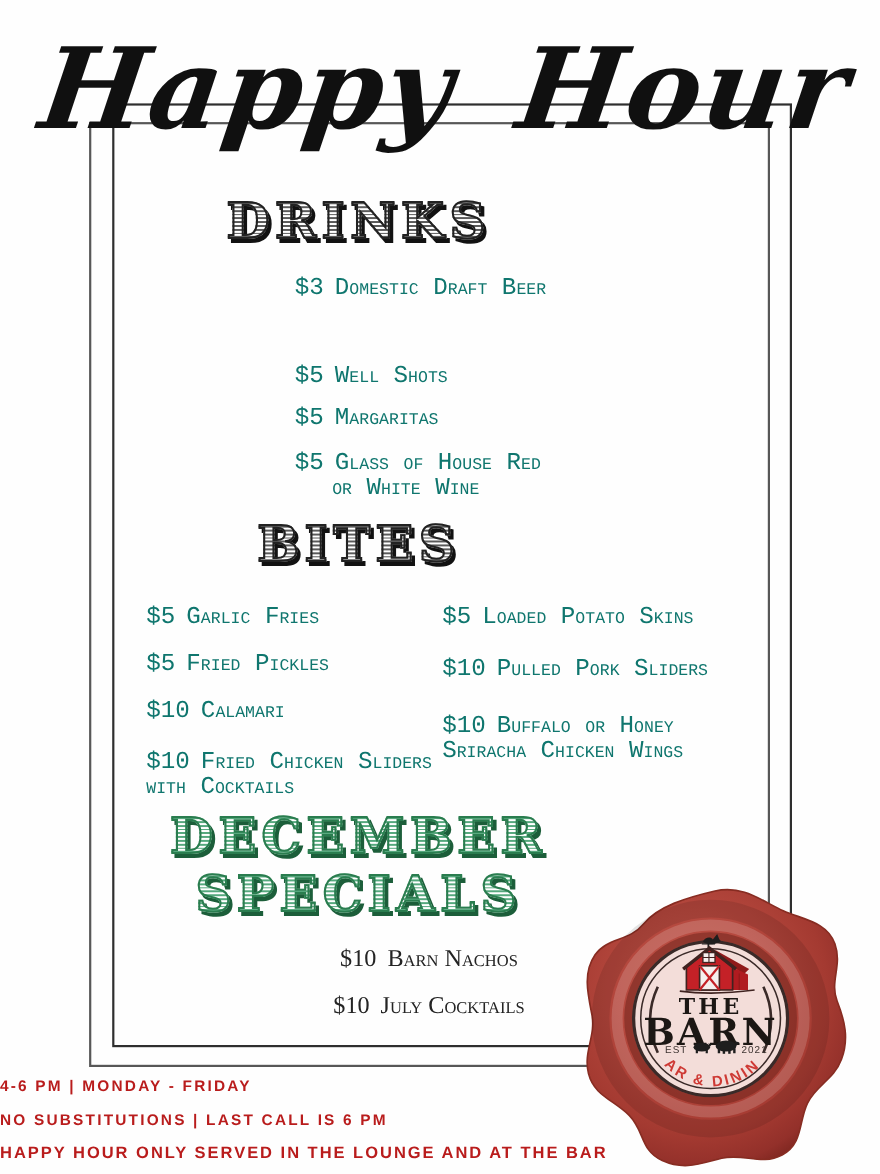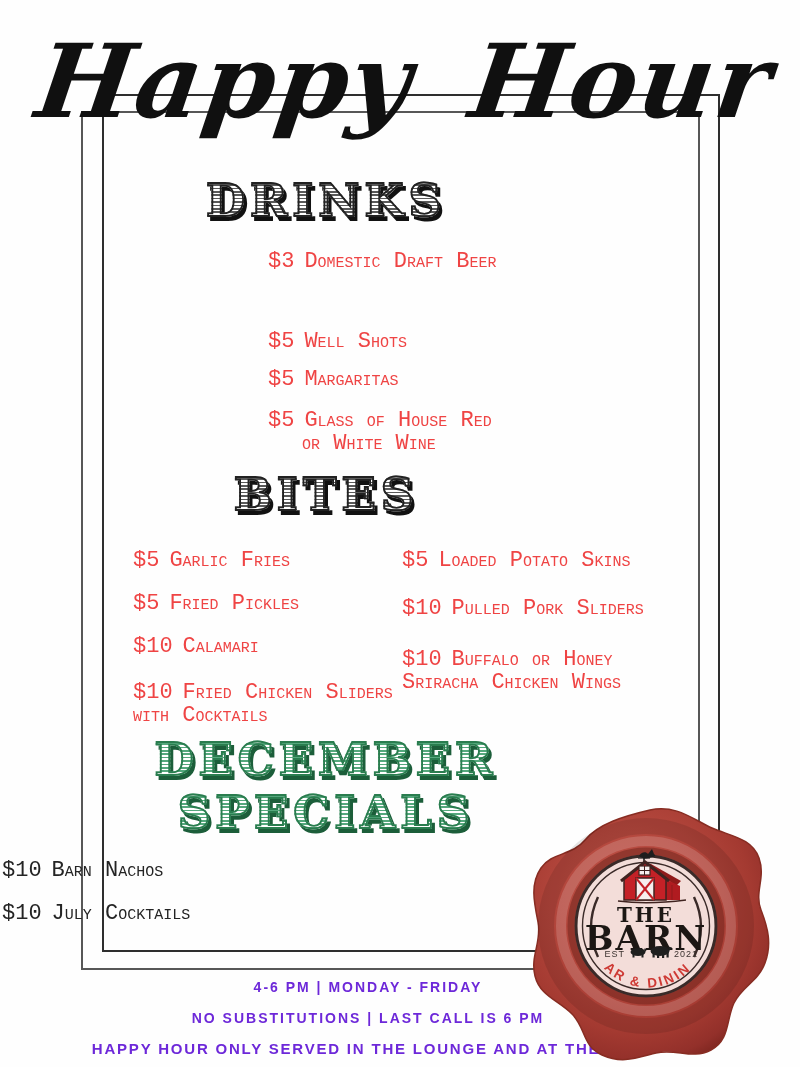--- a/index.html
+++ b/index.html
@@ -32,33 +32,33 @@
     -webkit-text-stroke:1.9px #222222;}
   .western.green .shade{color:#1c5e3a;-webkit-text-stroke:2px #1c5e3a;}
   .western.green .face{
     background-image:repeating-linear-gradient(to bottom,#55a87d 0 1.6px,#ffffff 1.6px 3.4px);
     -webkit-text-stroke:1.9px #2a7d4f;}
 
   
   .item{
     position:absolute;z-index:3;
     font-family:"Liberation Mono",monospace;font-variant:small-caps;
-    font-size:22px;line-height:23px;color:#ef4444;white-space:nowrap;
+    font-size:22px;line-height:23px;color:#0f766e;white-space:nowrap;
   }
   .item .p{margin-right:10px;}
   .item .line2{display:block;}
   .item .line2.indent{padding-left:34px;}
-  .center-row{position:absolute;left:2px;width:776px;z-index:3;
-    font-family:Liberation Mono, monospace;font-variant:small-caps;
+  .center-row{position:absolute;left:2px;width:776px;text-align:center;z-index:3;
+    font-family:Liberation Serif, serif;font-variant:small-caps;
     font-size:22px;line-height:23px;color:#242424;white-space:nowrap;}
   .center-row .p{margin-right:10px;}
 
   
-  .foot{position:absolute;left:0;width:736px;text-align:center;z-index:2;
-    font-family:"Liberation Sans",sans-serif;font-weight:bold;color:#6d28d9;
+  .foot{position:absolute;left:0;width:736px;text-align:left;z-index:2;
+    font-family:"Liberation Sans",sans-serif;font-weight:bold;color:#b91c1c;
     letter-spacing:2px;white-space:nowrap;}
   .foot.f1{top:979px;font-size:14px;}
   .foot.f2{top:1010px;font-size:14px;}
   .foot.f3{top:1040px;font-size:15px;letter-spacing:1.8px;}
 
   
   .seal{position:absolute;left:528px;top:800px;width:246px;height:264px;z-index:4;}
   .seal text{font-family:"DejaVu Serif",serif;}
   .seal .t-the{font-weight:bold;font-size:20px;letter-spacing:3px;fill:#1c1714;}
   .seal .t-barn{font-weight:bold;font-size:34px;letter-spacing:2px;fill:#1c1714;}

